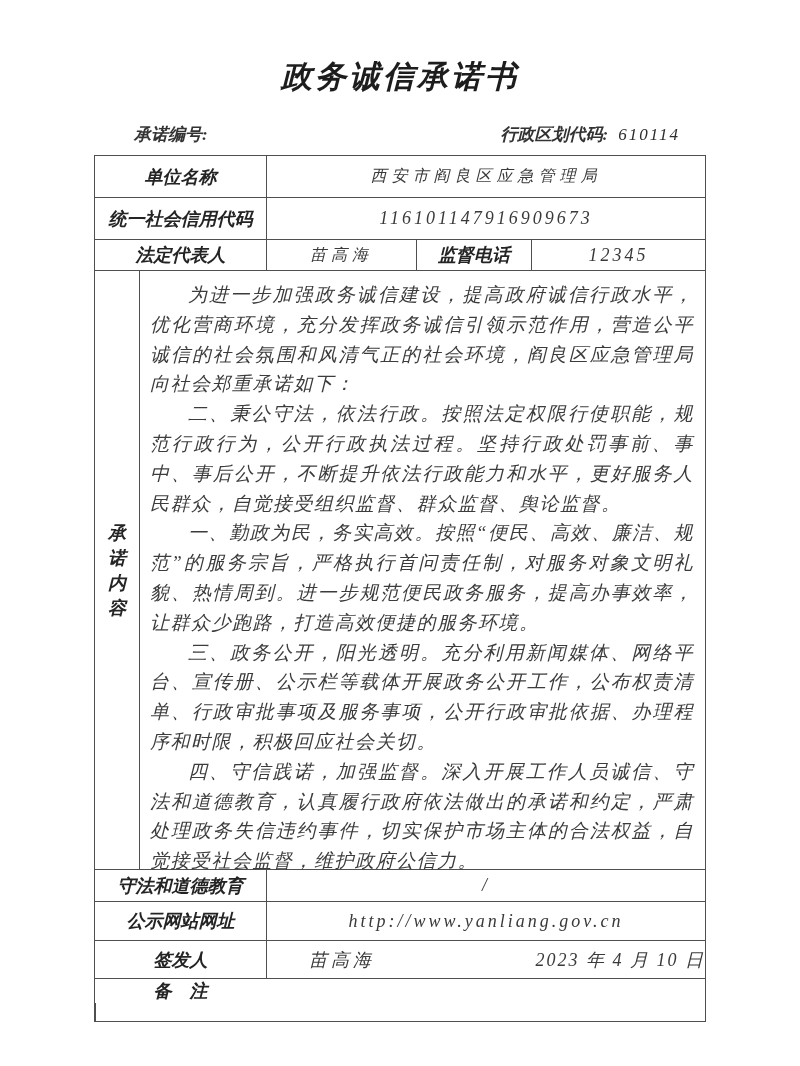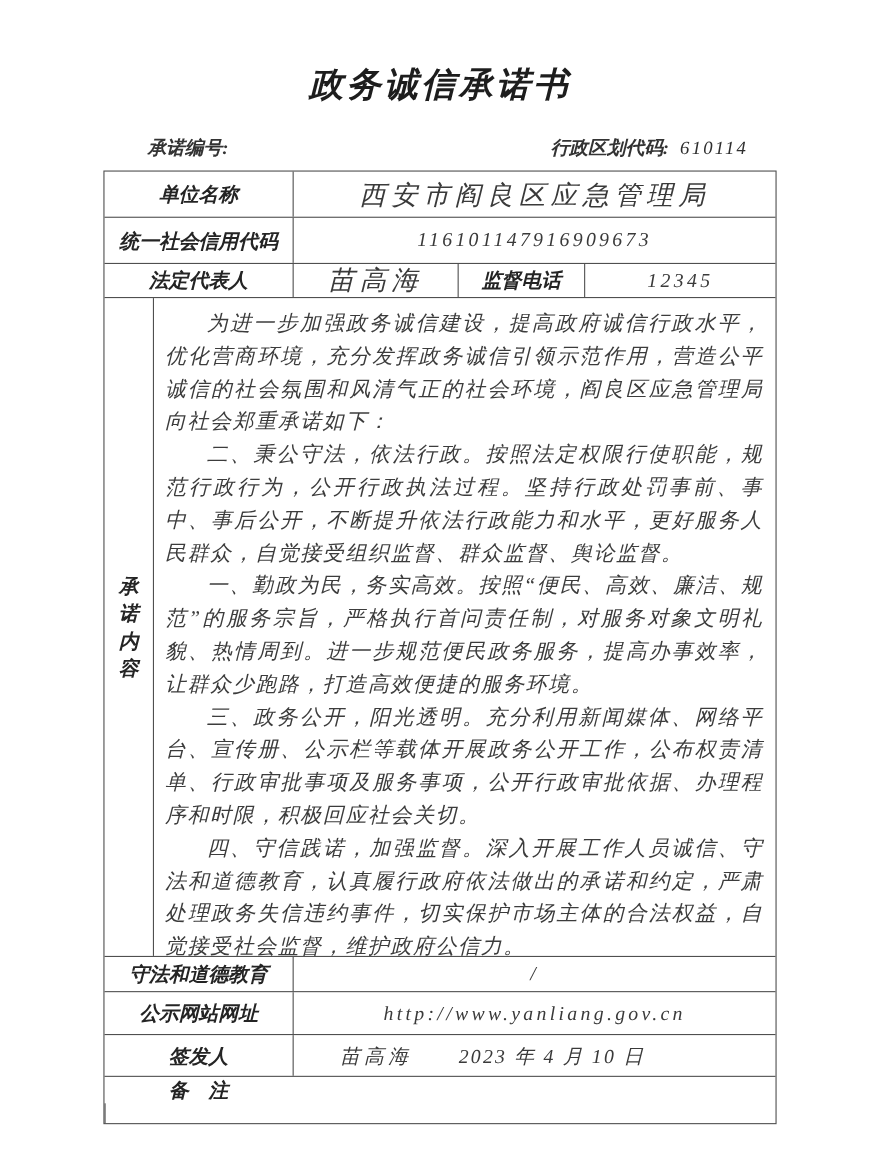--- a/index.html
+++ b/index.html
@@ -74,21 +74,21 @@
   .h-43 { height: 43px; flex-direction: column; }
   .h-content { height: 599px; }
 
   .lbl {
     font-weight: bold;
     font-size: 18px;
     color: var(--label-color);
     white-space: nowrap;
     text-align: right;
   }
-  .val { font-size: 24px; letter-spacing: 5px; color: #3a3a3a; white-space: nowrap; }
+  .val { font-size: 16px; letter-spacing: 5px; color: #3a3a3a; white-space: nowrap; }
   .num { font-size: 18px; letter-spacing: 3px; color: #3a3a3a; white-space: nowrap; }
 
   .vlabel-cell {
     width: 44px;
     flex: none;
     flex-direction: column;
     justify-content: center;
     gap: 5px;
   }
   .vlabel-cell .vchar {
@@ -121,21 +121,21 @@
   .issuer-name {
     width: 150px;
     flex: none;
     text-align: center;
     font-size: 18px;
     letter-spacing: 4px;
     color: #3a3a3a;
   }
   .issuer-date {
     flex: 1;
-    text-align: left;
+    text-align: right;
     font-size: 18px;
     letter-spacing: 2px;
     color: #3a3a3a;
   }
   .empty-val { flex: 1; }
 </style>
 </head>
 <body>
 
 <div class="doc">

